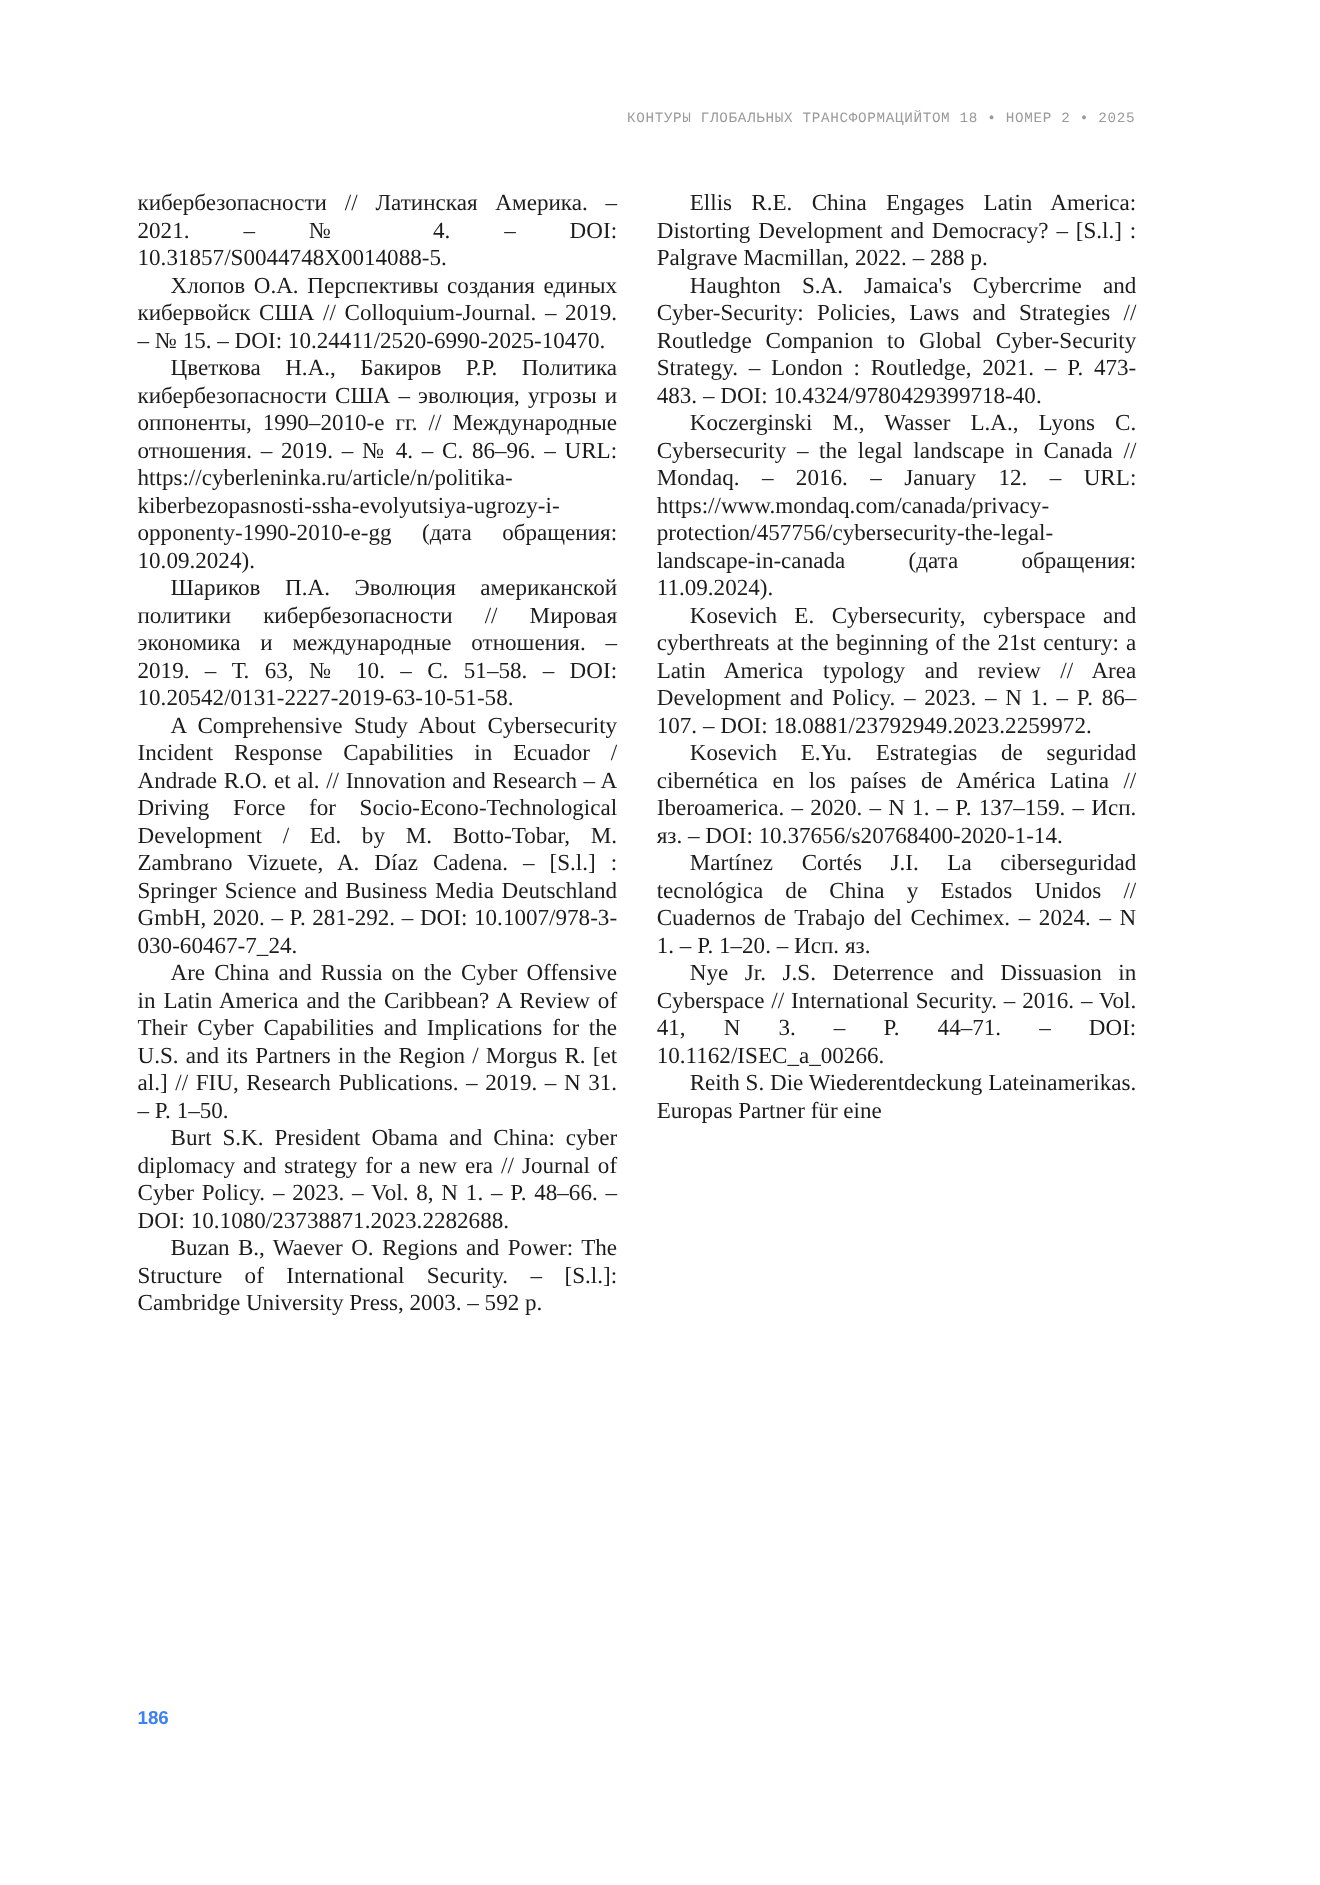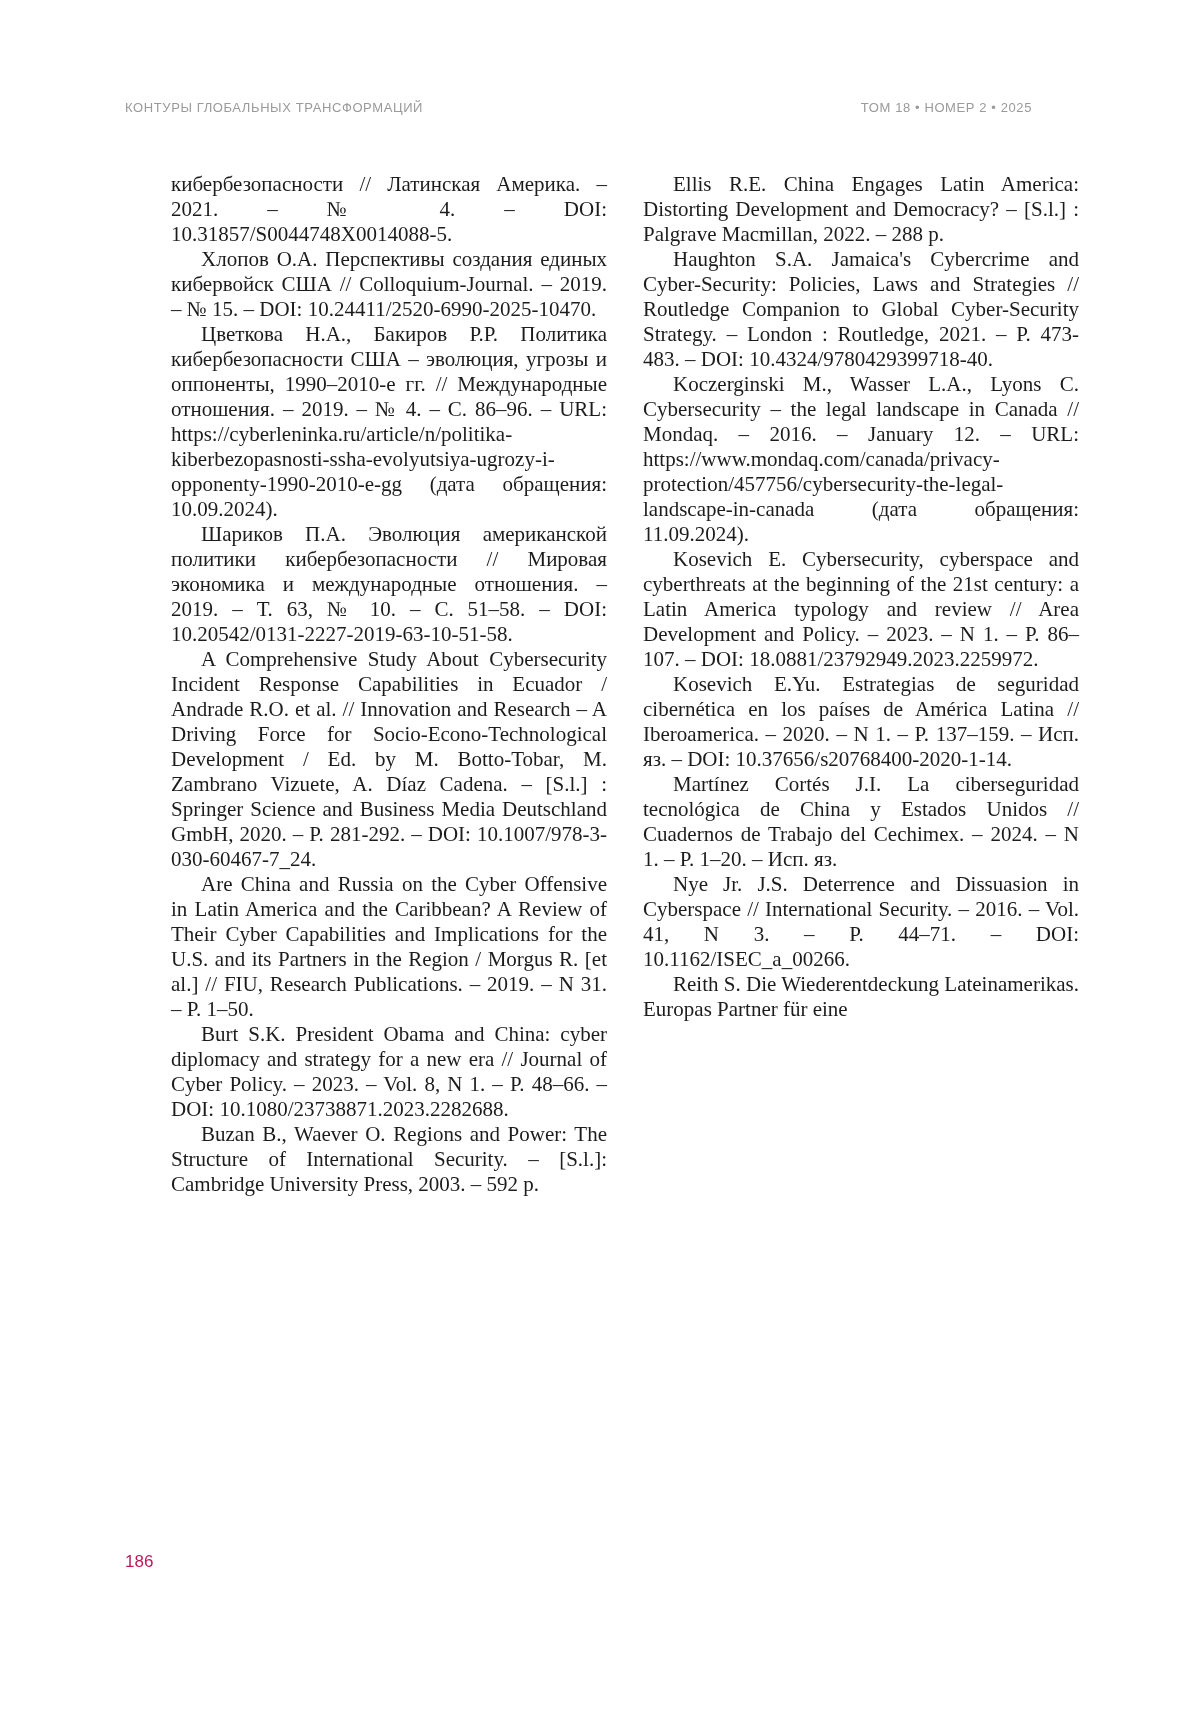--- a/index.html
+++ b/index.html
@@ -16,36 +16,35 @@
     overflow: hidden;
     font-family: "Liberation Serif", serif;
     color: #1c1c1c;
   }
   .running-head {
     position: absolute;
     top: 100px;
     left: 125px;
     right: 168px;
     display: flex;
-    justify-content: space-between;
+    justify-content: flex-end;
     align-items: baseline;
-    font-family: Liberation Sans, sans-serif;
+    font-family: Liberation Mono, monospace;
     font-size: 13px;
     letter-spacing: 0.6px;
     color: #9a9a9a;
     text-transform: uppercase;
   }
   .content {
     position: absolute;
     top: 172px;
     left: 125px;
     width: 908px;
     display: flex;
     gap: 36px;
-    margin-left: 46px;
   }
   .col {
     width: 436px;
     text-align: justify;
     font-size: 21px;
     line-height: 25px;
     color: #1c1c1c;
   }
   .col p.ref {
     margin: 0;
@@ -53,23 +52,23 @@
     word-break: break-word;
   }
   .col p.ref.no-indent {
     text-indent: 0;
   }
   .page-number {
     position: absolute;
     left: 125px;
     top: 1552px;
     font-family: "Liberation Sans", sans-serif;
-    font-weight: normal;
+    font-weight: bold;
     font-size: 17px;
-    color: #be185d;
+    color: #3b82f6;
   }
 </style>
 </head>
 <body>
 
 <div class="page">
 
   <div class="running-head">
     <span>КОНТУРЫ ГЛОБАЛЬНЫХ ТРАНСФОРМАЦИЙ</span>
     <span>ТОМ 18 • НОМЕР 2 • 2025</span>

